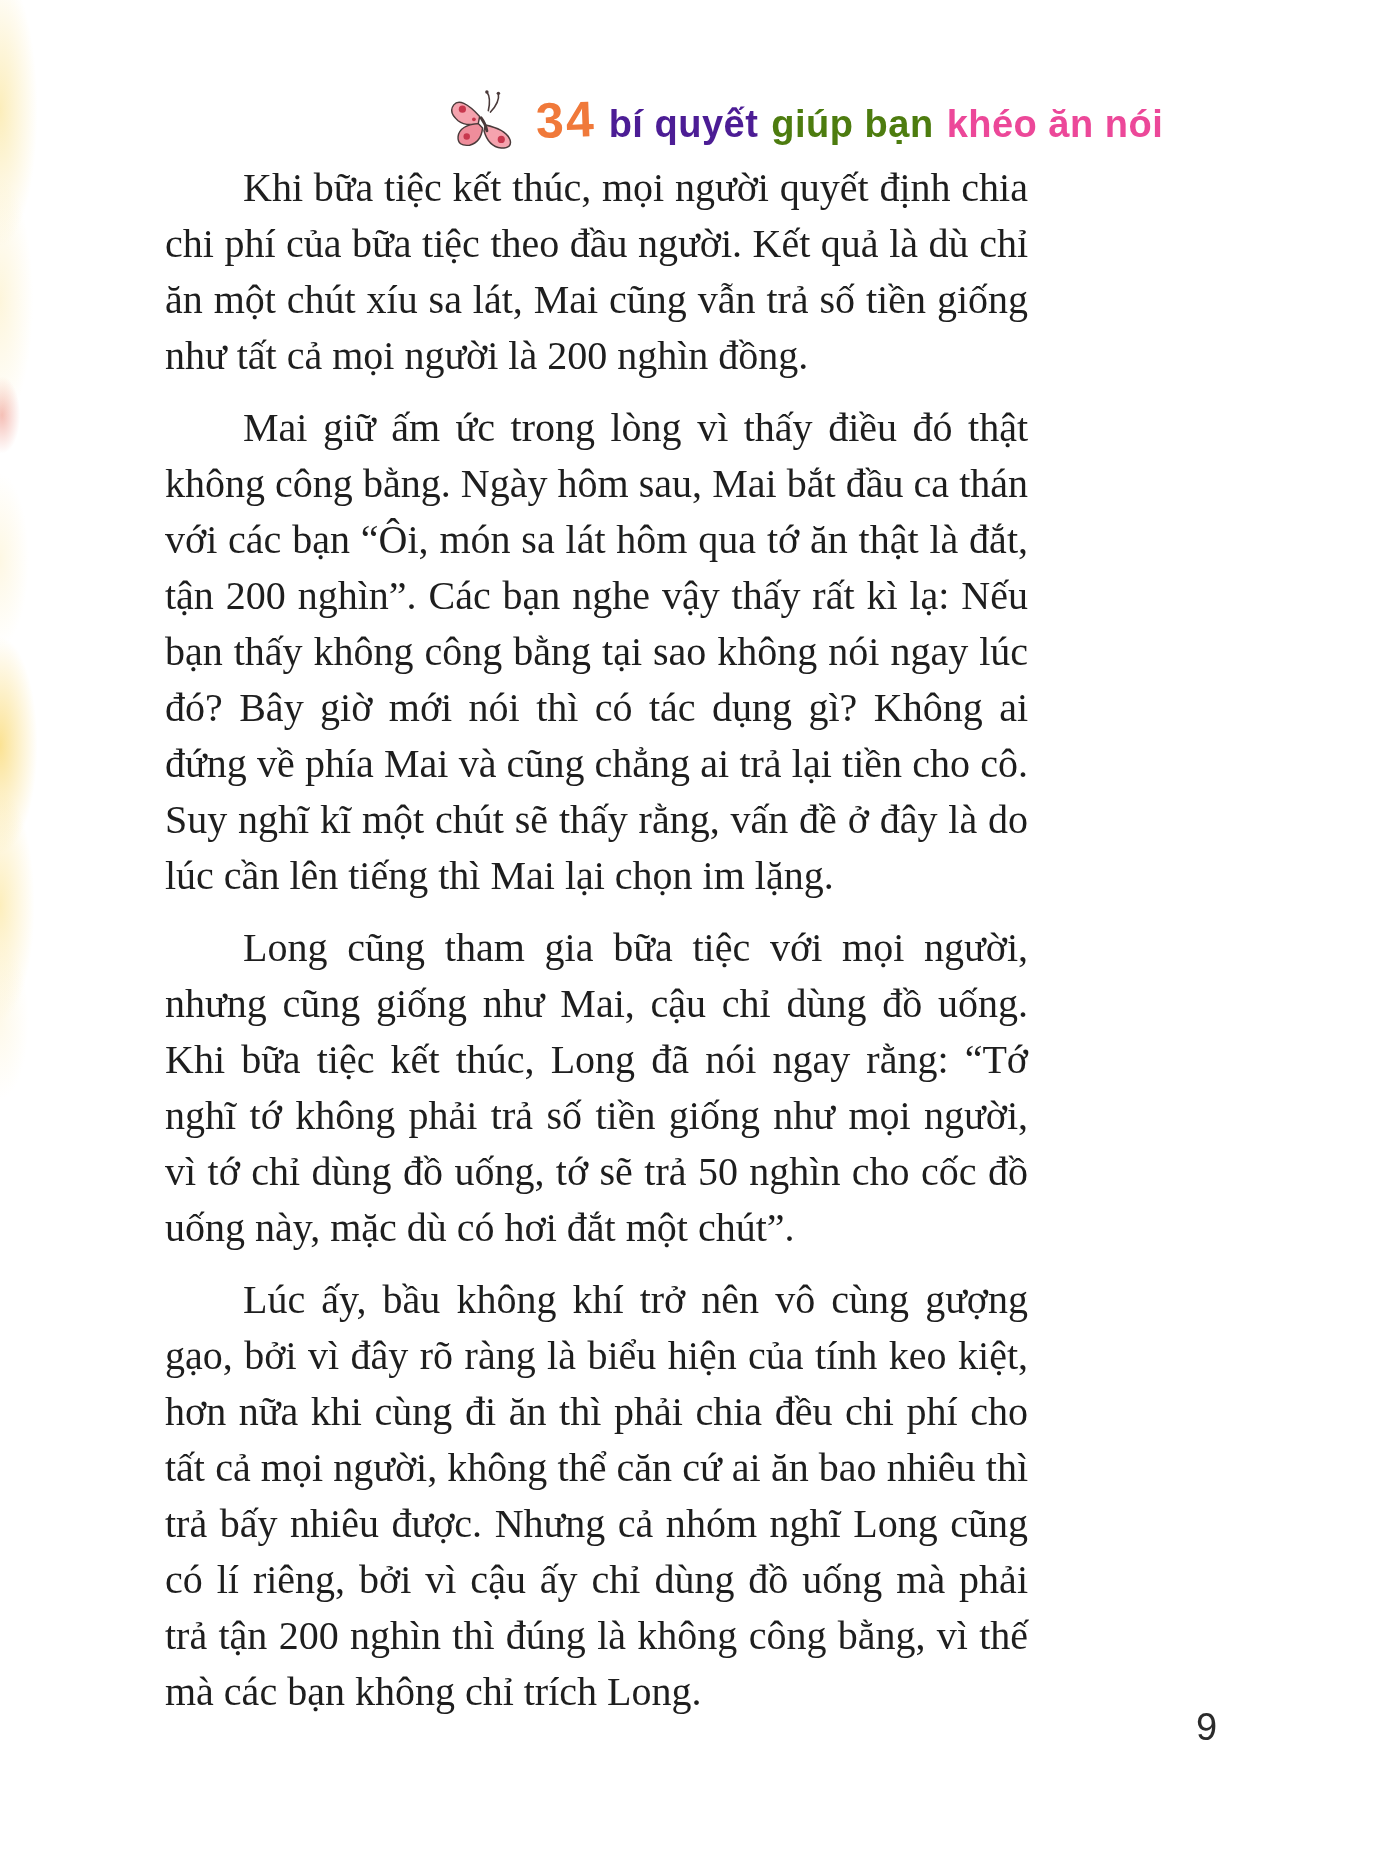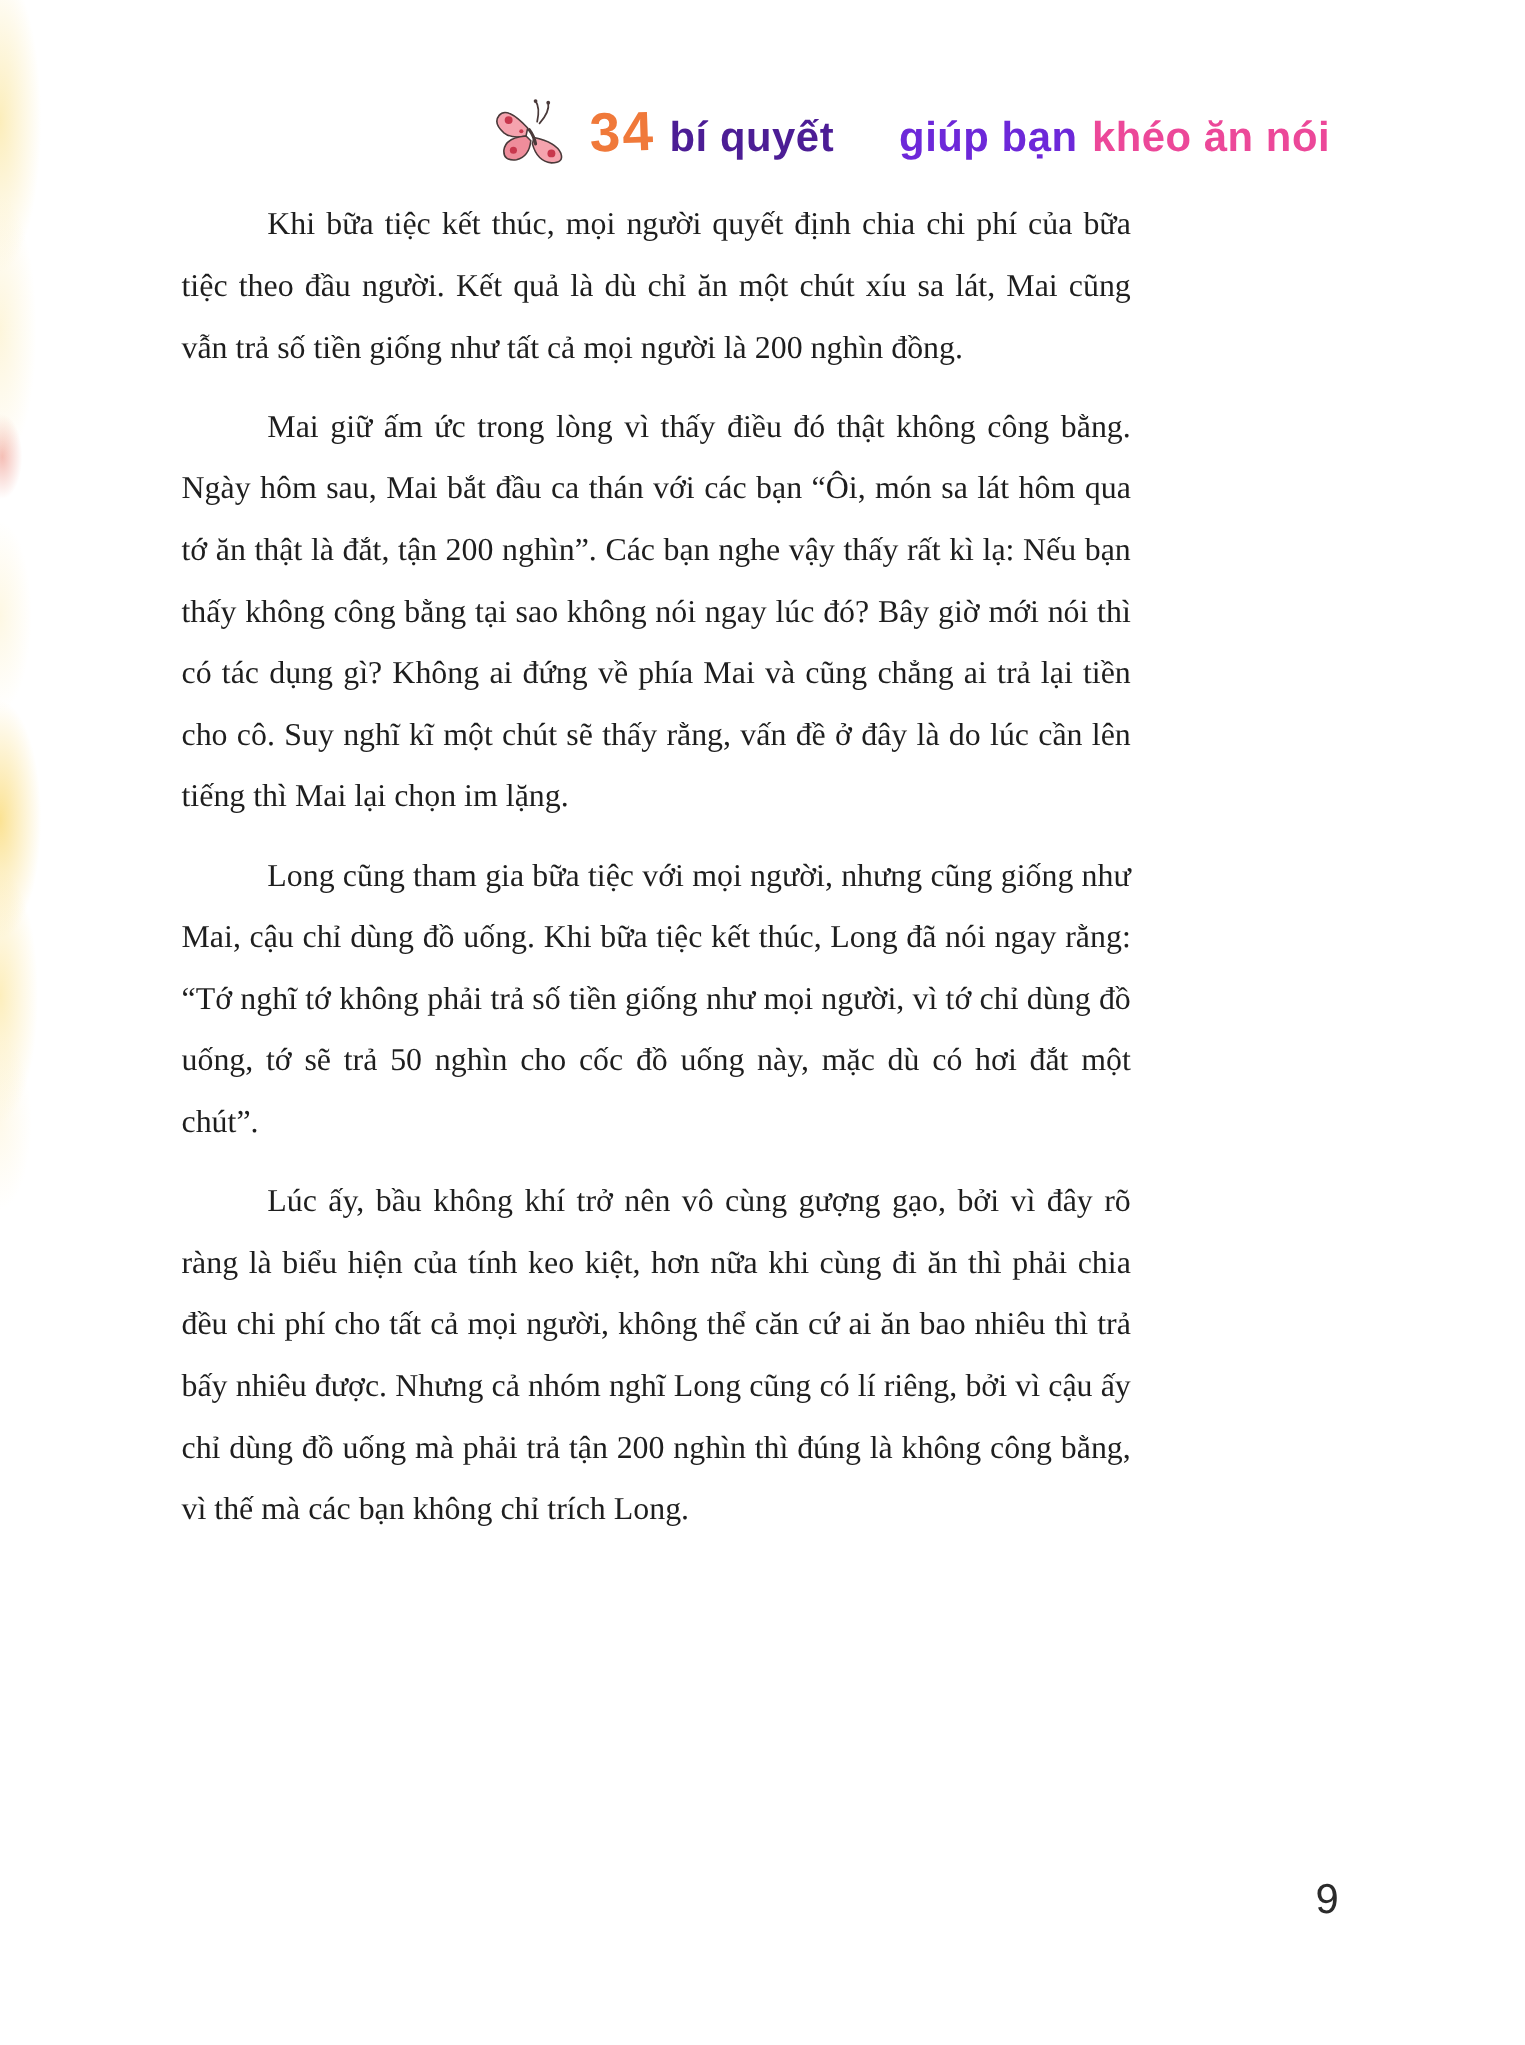--- a/index.html
+++ b/index.html
@@ -47,25 +47,25 @@
     white-space: nowrap;
   }
   .title .t-num {
     font-size: 50px;
     letter-spacing: 2px;
     transform: rotate(-2deg);
     display: inline-block;
   }
   .body-text {
     position: absolute;
-    top: 176px;
+    top: 160px;
     left: 165px;
     width: 863px;
     color: #1e1e1e;
-    font-size: 29px;
+    font-size: 40px;
     line-height: 56px;
     text-align: justify;
   }
   .body-text p {
     margin: 0 0 16px 0;
     text-indent: 78px;
   }
   .page-number {
     position: absolute;
     left: 1196px;
@@ -101,21 +101,21 @@
 
         <circle cx="20" cy="32" r="5" fill="#c8374d"></circle>
         <circle cx="26" cy="70" r="4.5" fill="#c8374d"></circle>
         <circle cx="74" cy="74" r="5" fill="#c8374d"></circle>
         <circle cx="36" cy="46" r="2.6" fill="#c8374d"></circle>
       </svg>
     </span>
     <h1 class="title">
       <span class="t-num" style="color: rgb(240, 121, 58);">34</span>
       <span style="color: #4c1d95;">bí quyết</span>
-      <span style="color: #6d28d9; margin-left: 46px;">giúp bạn</span>
+      <span style="color: #4d7c0f;">giúp bạn</span>
       <span style="color: #ec4899;">khéo ăn nói</span>
     </h1>
   </header>
 
   <main class="body-text">
     <p>Khi bữa tiệc kết thúc, mọi người quyết định chia chi phí của bữa tiệc theo đầu người. Kết quả là dù chỉ ăn một chút xíu sa lát, Mai cũng vẫn trả số tiền giống như tất cả mọi người là 200 nghìn đồng.</p>
     <p>Mai giữ ấm ức trong lòng vì thấy điều đó thật không công bằng. Ngày hôm sau, Mai bắt đầu ca thán với các bạn “Ôi, món sa lát hôm qua tớ ăn thật là đắt, tận 200 nghìn”. Các bạn nghe vậy thấy rất kì lạ: Nếu bạn thấy không công bằng tại sao không nói ngay lúc đó? Bây giờ mới nói thì có tác dụng gì? Không ai đứng về phía Mai và cũng chẳng ai trả lại tiền cho cô. Suy nghĩ kĩ một chút sẽ thấy rằng, vấn đề ở đây là do lúc cần lên tiếng thì Mai lại chọn im lặng.</p>
     <p>Long cũng tham gia bữa tiệc với mọi người, nhưng cũng giống như Mai, cậu chỉ dùng đồ uống. Khi bữa tiệc kết thúc, Long đã nói ngay rằng: “Tớ nghĩ tớ không phải trả số tiền giống như mọi người, vì tớ chỉ dùng đồ uống, tớ sẽ trả 50 nghìn cho cốc đồ uống này, mặc dù có hơi đắt một chút”.</p>
     <p>Lúc ấy, bầu không khí trở nên vô cùng gượng gạo, bởi vì đây rõ ràng là biểu hiện của tính keo kiệt, hơn nữa khi cùng đi ăn thì phải chia đều chi phí cho tất cả mọi người, không thể căn cứ ai ăn bao nhiêu thì trả bấy nhiêu được. Nhưng cả nhóm nghĩ Long cũng có lí riêng, bởi vì cậu ấy chỉ dùng đồ uống mà phải trả tận 200 nghìn thì đúng là không công bằng, vì thế mà các bạn không chỉ trích Long.</p>
   </main>

